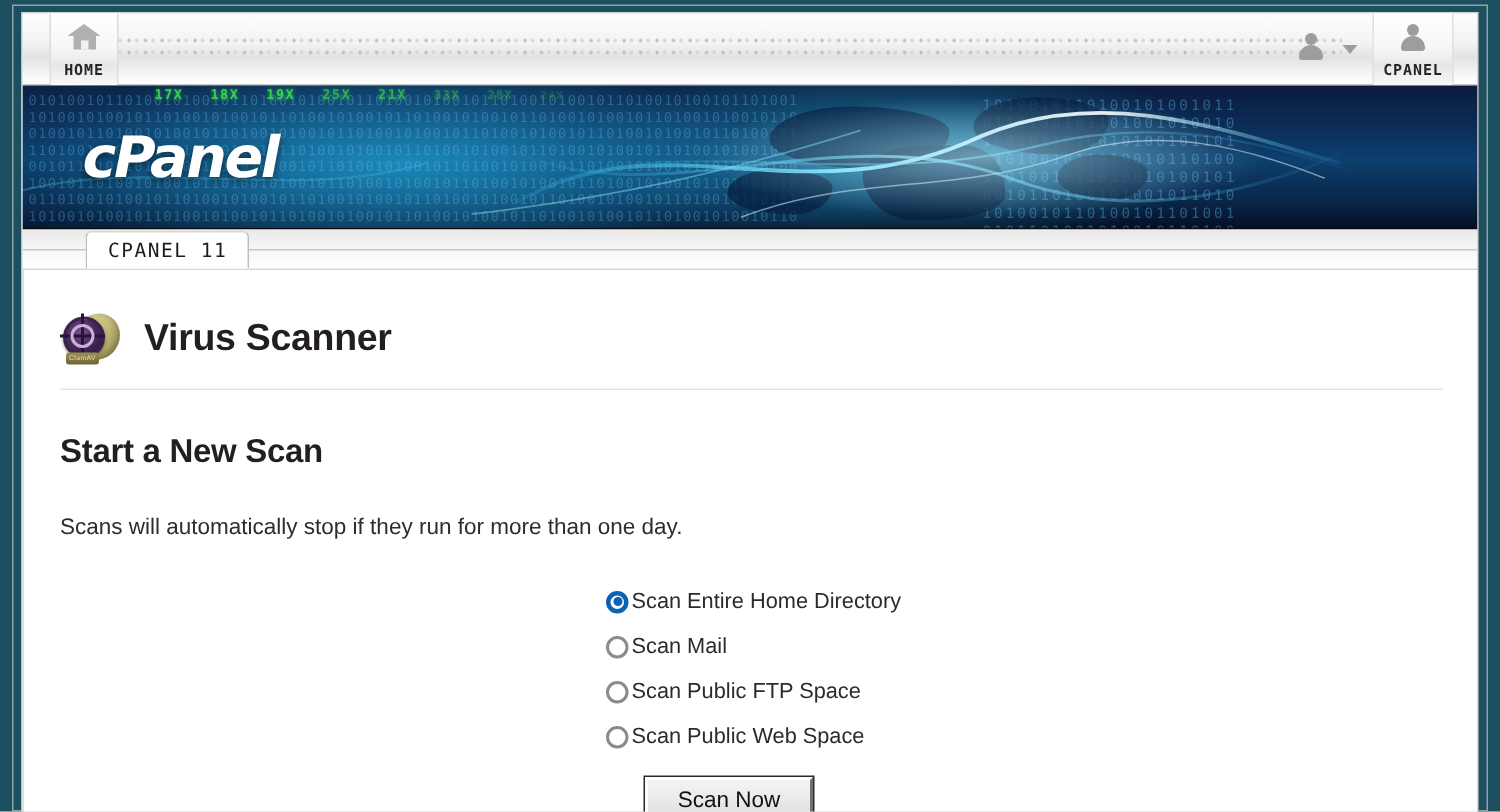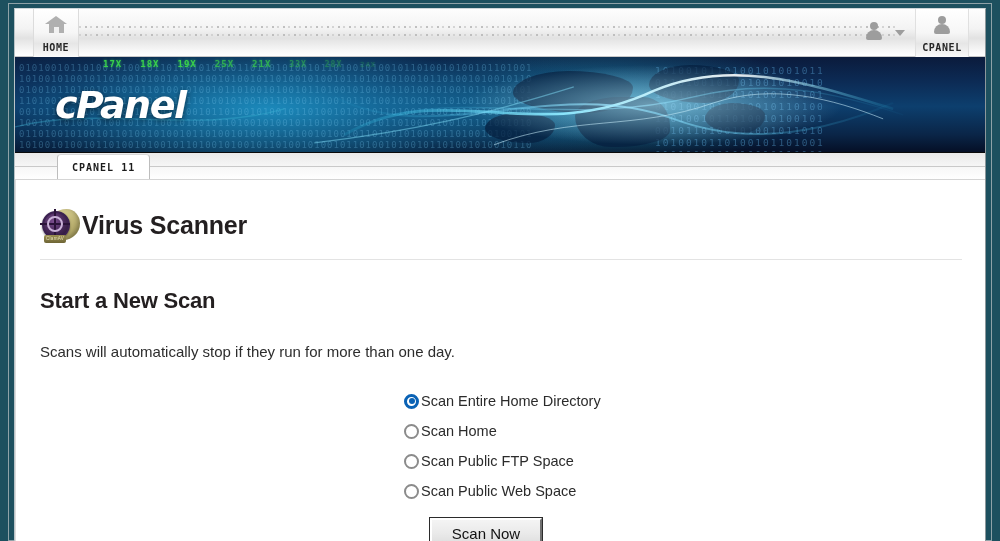--- a/index.html
+++ b/index.html
@@ -262,40 +262,41 @@
     left: 42px;
     top: 1px;
     height: 25px;
     padding: 0 14px;
     background: #ffffff;
     border-left: 1px solid #bdbdbd;
     border-right: 1px solid #bdbdbd;
     border-top: 1px solid #d7d7d7;
     border-radius: 4px 4px 0 0;
     font-family: "DejaVu Sans Mono", monospace;
-    font-size: 10px;
-    font-weight: bold;
+    font-size: 13px;
+    font-weight: normal;
     letter-spacing: 1px;
     color: #1b1b1b;
     line-height: 25px;
     box-sizing: border-box;
   }
 
   
   #content {
     position: relative;
     height: 362px;
     background: #ffffff;
     border-left: 1px solid #dcdcdc;
     box-sizing: border-box;
     padding: 26px 0 0 24px;
   }
   #page-head {
     display: flex;
     align-items: center;
+    gap: 14px;
   }
   
   #vs-icon {
     position: relative;
     width: 42px;
     height: 38px;
     flex: none;
   }
   .clam-shell {
     position: absolute;
@@ -549,21 +550,21 @@
     <div id="section-title">Start a New Scan</div>
     <div id="section-desc">Scans will automatically stop if they run for more than one day.</div>
 
     <div id="radio-group">
       <div class="radio-row checked">
         <div class="radio-mark"></div>
         <div class="radio-label">Scan Entire Home Directory</div>
       </div>
       <div class="radio-row">
         <div class="radio-mark"></div>
-        <div class="radio-label">Scan Home</div>
+        <div class="radio-label">Scan Mail</div>
       </div>
       <div class="radio-row">
         <div class="radio-mark"></div>
         <div class="radio-label">Scan Public FTP Space</div>
       </div>
       <div class="radio-row">
         <div class="radio-mark"></div>
         <div class="radio-label">Scan Public Web Space</div>
       </div>
     </div>

